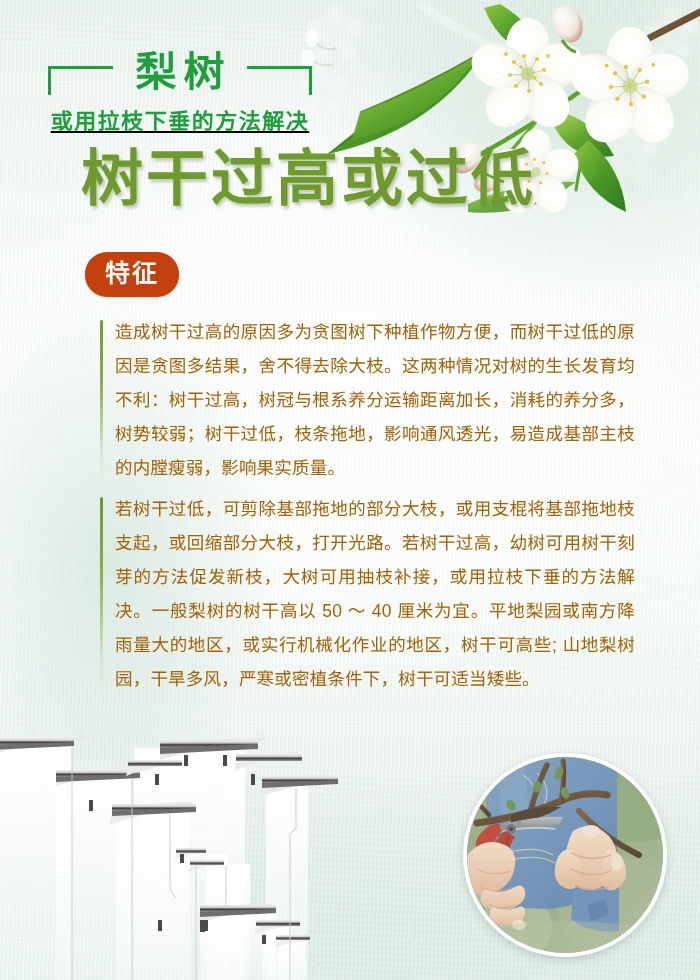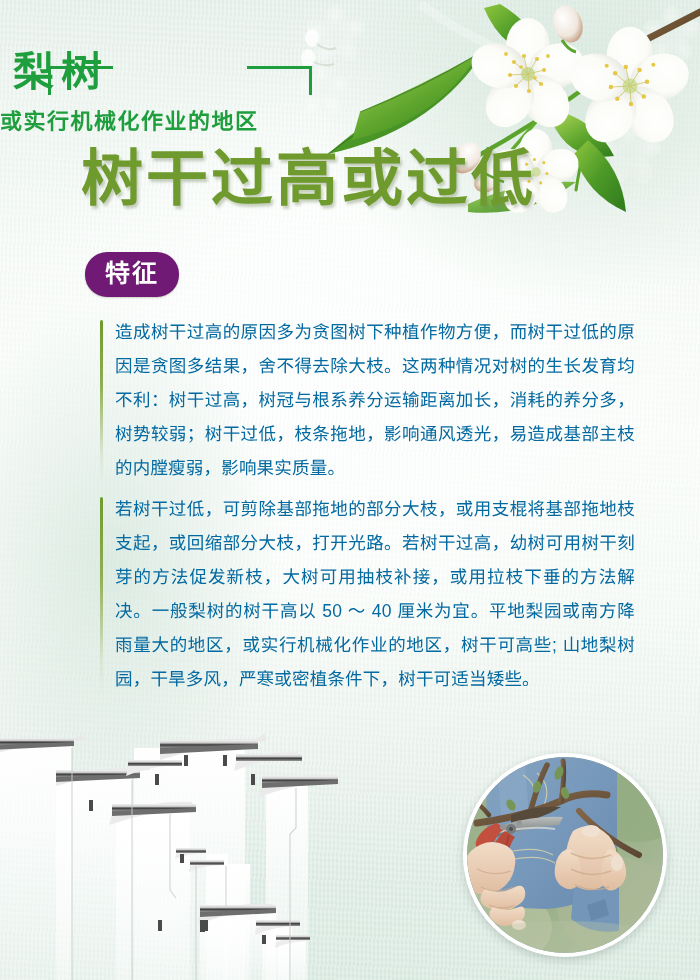--- a/index.html
+++ b/index.html
@@ -66,21 +66,22 @@
     width: 400px; height: 270px;
     pointer-events: none;
   }
   .blossoms svg { display: block; width: 100%; height: 100%; }
 
   
   .header {
     position: absolute;
     left: 0; top: 42px;
     width: 360px;
-    text-align: left;
+    text-align: center;
+    text-decoration: underline;
   }
   .brand-row {
     position: relative;
     display: block;
     height: 62px;
   }
   .brand-title {
     position: relative;
     z-index: 2;
     display: inline-block;
@@ -130,21 +131,21 @@
   }
 
   
   .section { position: absolute; left: 0; width: 700px; }
   .section-features { top: 252px; }
   .section-method   { top: 474px; }
 
   .badge {
     display: inline-block;
     margin-left: 85px;
-    background: #701a75;
+    background: #c2410c;
     color: #ffffff;
     font-weight: bold;
     font-size: 25px;
     letter-spacing: 2px;
     line-height: 1;
     padding: 9px 20px 11px 20px;
     border-radius: 22px;
     box-shadow: 0 1px 2px rgba(90,110,60,.28);
   }
 
@@ -159,21 +160,21 @@
     left: 0; top: 5px;
     width: 3px;
     height: calc(100% - 6px);
     background: linear-gradient(180deg, #6f9a2e 0%, #8fae52 40%, rgba(180,200,150,.25) 82%, rgba(180,200,150,0) 100%);
     border-radius: 2px;
   }
   .body-text {
     font-family: "Liberation Sans", "DejaVu Sans", sans-serif;
     font-size: 17.5px;
     line-height: 34px;
-    color: #0369a1;
+    color: #a16207;
     text-align: justify;
     letter-spacing: .2px;
   }
 
   
   .architecture {
     position: absolute;
     left: 0; bottom: 0;
     width: 360px; height: 250px;
     pointer-events: none;
@@ -389,21 +390,21 @@
       </g>
     </svg>
   </div>
 
   <div class="header">
     <div class="brand-row">
       <span class="bracket left"></span>
       <span class="brand-title">梨树</span>
       <span class="bracket right"></span>
     </div>
-    <div class="brand-sub">或实行机械化作业的地区</div>
+    <div class="brand-sub">或用拉枝下垂的方法解决</div>
   </div>
 
   <div class="headline">树干过高或过低</div>
 
   <div class="section section-features">
     <span class="badge">特征</span>
     <div class="body-block">
       <span class="accent-bar"></span>
       <p class="body-text">造成树干过高的原因多为贪图树下种植作物方便，而树干过低的原因是贪图多结果，舍不得去除大枝。这两种情况对树的生长发育均不利：树干过高，树冠与根系养分运输距离加长，消耗的养分多，树势较弱；树干过低，枝条拖地，影响通风透光，易造成基部主枝的内膛瘦弱，影响果实质量。</p>
     </div>

